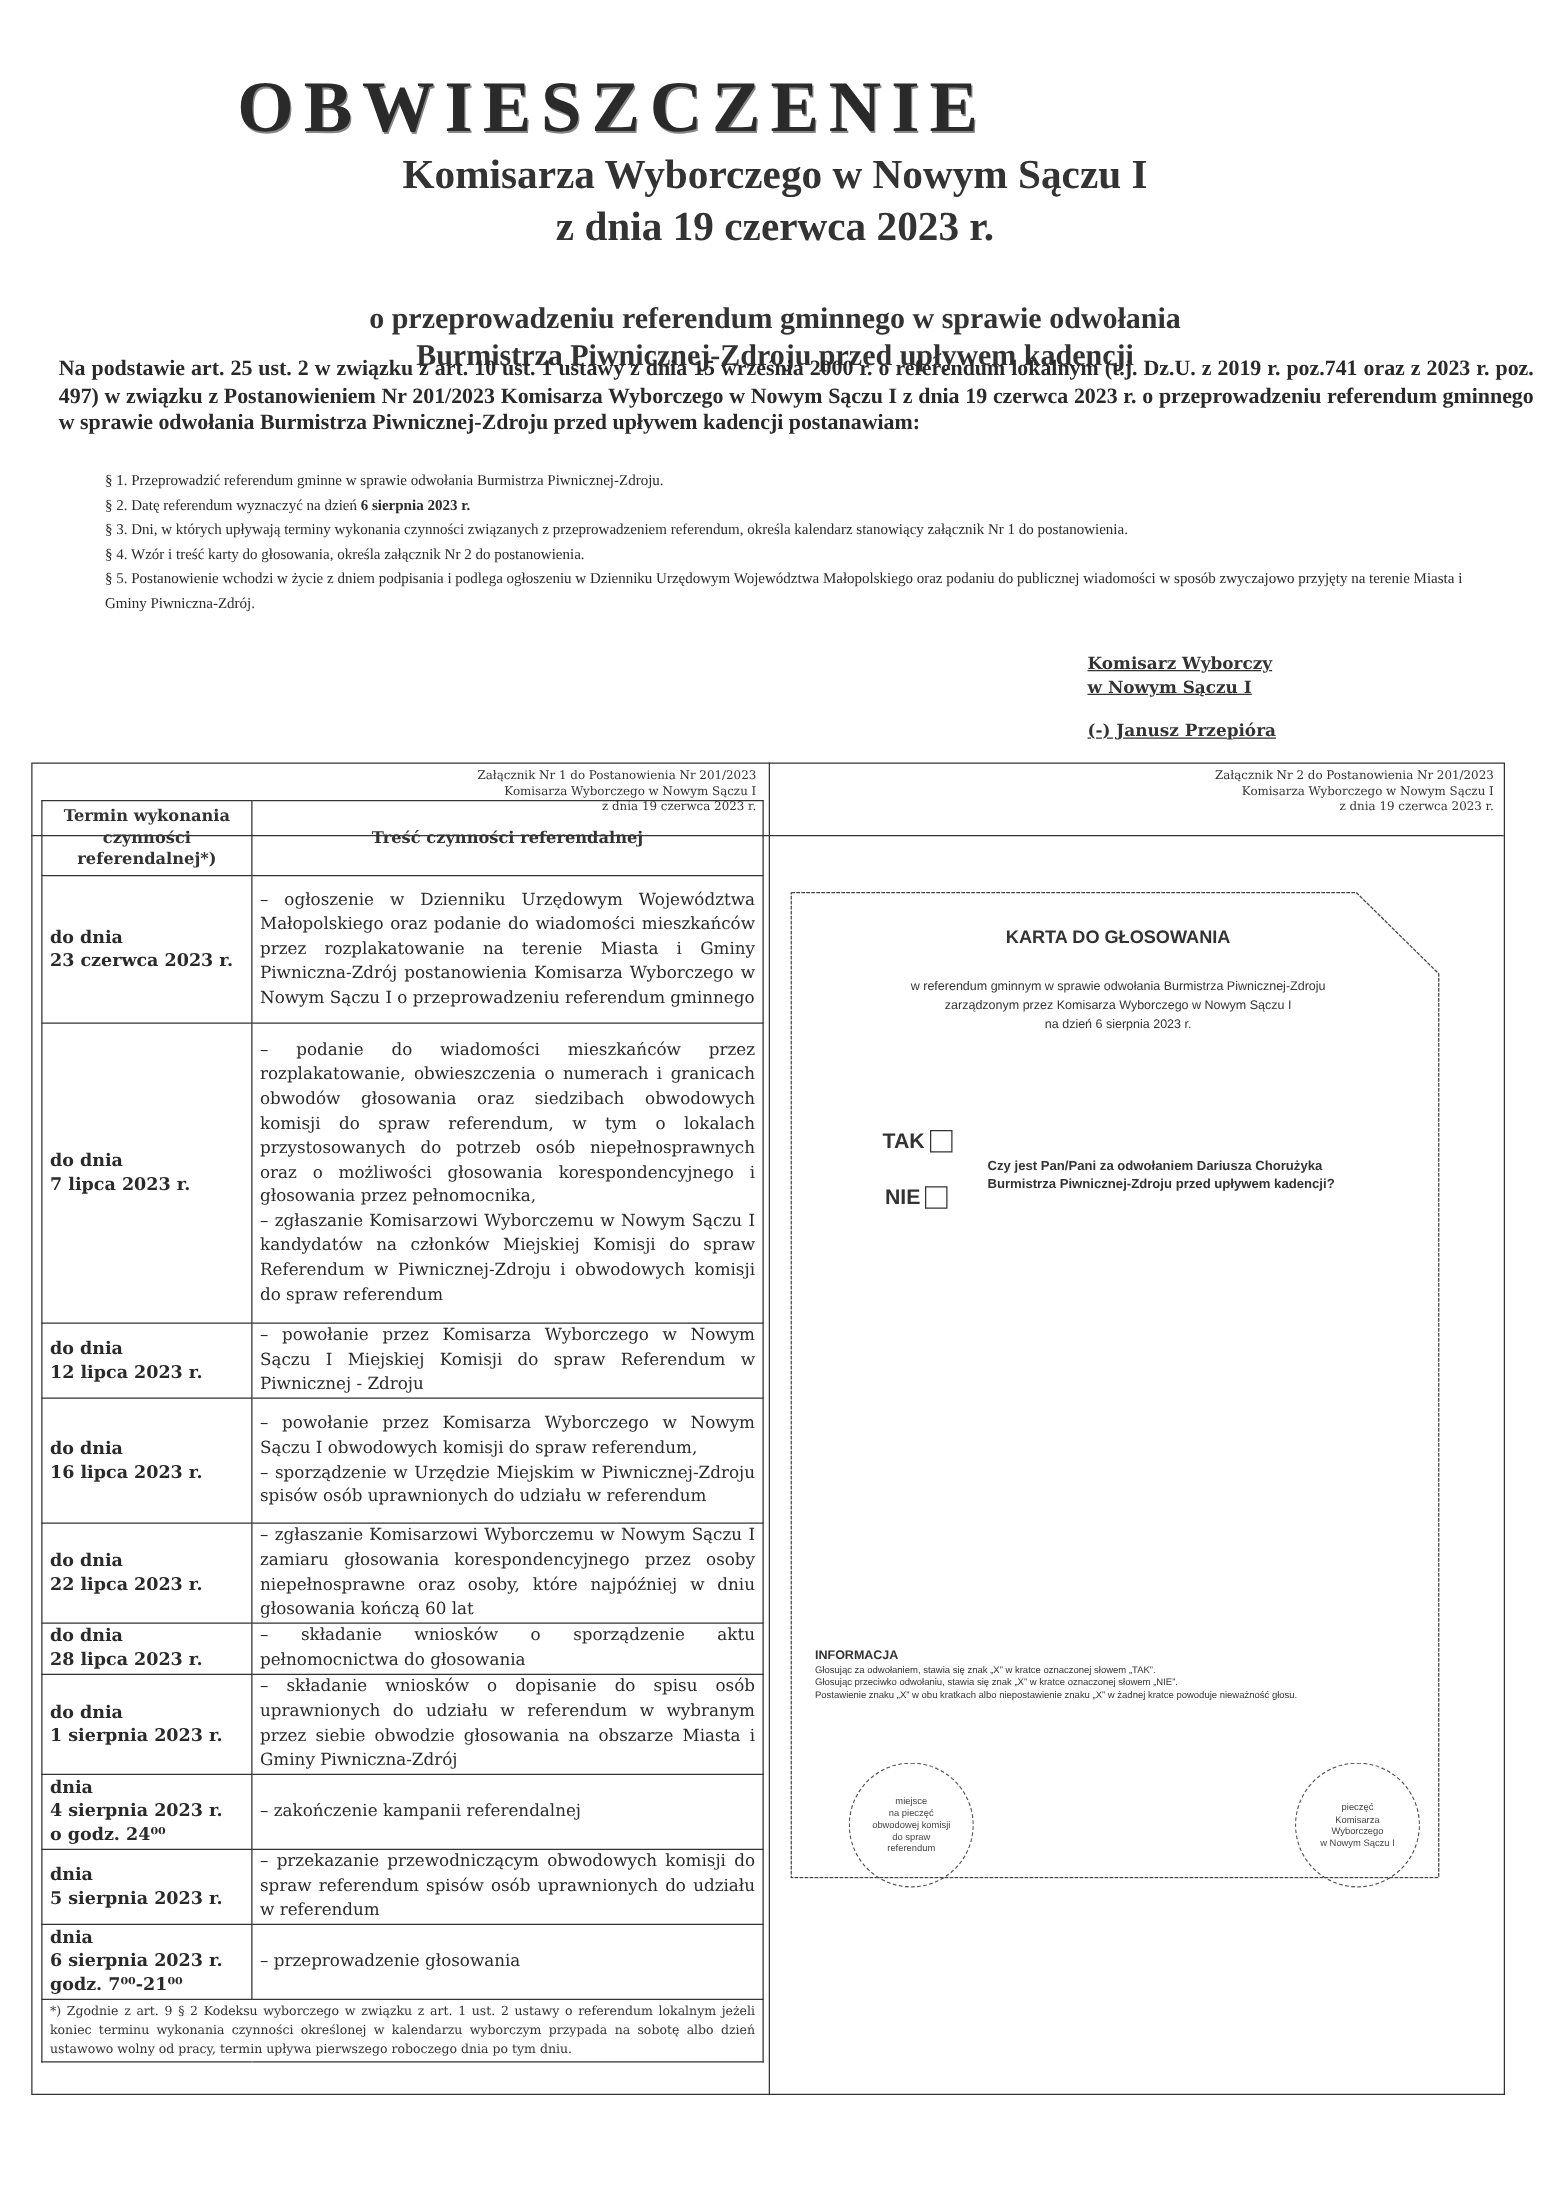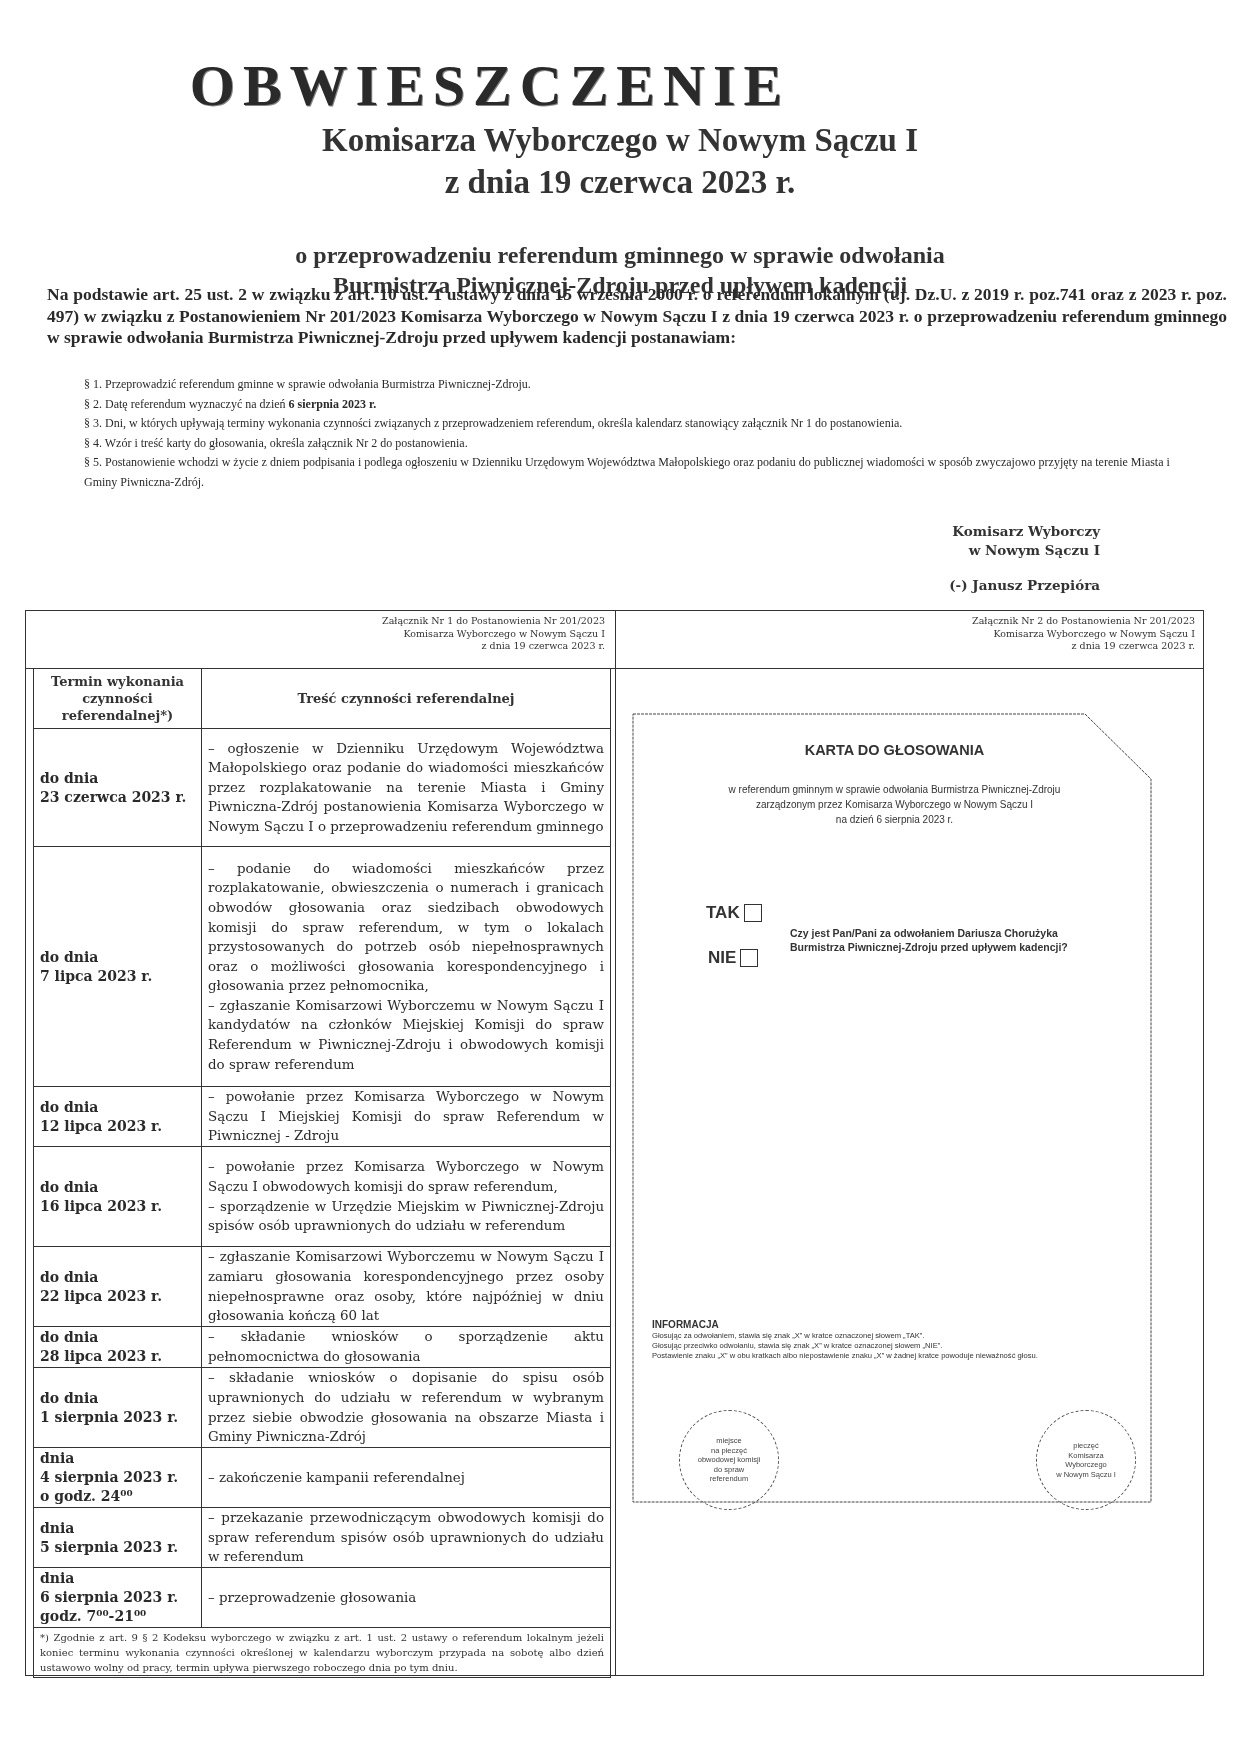--- a/index.html
+++ b/index.html
@@ -15,31 +15,31 @@
   }
   .sub1 { left:0; width:1240px; top:122px; font-family:"Liberation Serif", serif; font-weight:bold; font-size:33px; color:#333; }
   .sub2 { left:0; width:1240px; top:164px; font-family:"Liberation Serif", serif; font-weight:bold; font-size:33px; color:#333; }
   .sub3 { left:0; width:1240px; top:210px; font-family:"Liberation Serif", serif; font-weight:bold; font-size:24px; color:#333; line-height:30px;margin-top:30px; }
   .intro {
     left:30px; width:1180px; top:284px; font-family:"Liberation Serif", serif; font-weight:bold; font-size:17.5px;
     line-height:21.5px; text-align:justify; color:#2a2a2a;margin-left:17px;
   }
   .paras { left:84px; width:1110px; top:375px; font-family:"Liberation Serif", serif; font-size:12px; line-height:19.6px; color:#2a2a2a; }
   .paras b { font-weight:bold; }
-  .sig { left:870px; width:230px; top:522px; font-family:"DejaVu Serif", serif; font-weight:bold; font-size:13.5px; line-height:19px; color:#333; text-align:right; }
+  .sig { left:870px; width:230px; top:522px; font-family:"DejaVu Serif", serif; font-weight:bold; font-size:13.5px; line-height:19px; color:#333; text-align:left;text-decoration:underline; }
   .sig .gap { height:16px; }
 
   .outer { left:25px; top:610px; width:1177px; height:1064px; border:1.5px solid #333; }
   .divv { left:615px; top:610px; width:0; height:1066px; border-left:1.5px solid #333; }
   .hline { left:25px; top:668px; width:1178px; height:0; border-top:1.5px solid #333; }
   .annex { font-family:"DejaVu Serif", serif; font-size:9.5px; line-height:12.5px; text-align:right; color:#333; }
   .annex1 { left:300px; width:305px; top:615px; }
   .annex2 { left:880px; width:315px; top:615px; }
 
-  table.cal { position:absolute; left:33px; top:668px; width:578px; border-collapse:collapse; font-family:"DejaVu Serif", serif;padding-left:47px; }
+  table.cal { position:absolute; left:33px; top:640px; width:578px; border-collapse:collapse; font-family:"DejaVu Serif", serif;padding-left:47px; }
   table.cal td, table.cal th { border:1.2px solid #333; vertical-align:middle; }
   table.cal th { font-weight:bold; font-size:13px; color:#333; line-height:17px; }
   table.cal td.date { width:160px; font-weight:bold; font-size:14px; line-height:19px; padding-left:6px; color:#2a2a2a; }
   table.cal td.desc { font-size:13.4px; line-height:19.6px; text-align:justify; padding:0 6px; color:#2a2a2a; }
   .foot { font-size:10px; line-height:15px; text-align:justify; padding:2px 6px; color:#333;margin-top:48px; }
 
   .ballot { left:632px; top:713px; width:521px; height:790px; }
   .ballot svg { position:absolute; left:0; top:0; }
   .b-title { left:632px; width:525px; top:742px; font-family:"Liberation Sans", sans-serif; font-weight:bold; font-size:14.5px; color:#333; }
   .b-sub { left:632px; width:525px; top:782px; font-family:"Liberation Sans", sans-serif; font-size:10px; line-height:15px; color:#333; }

